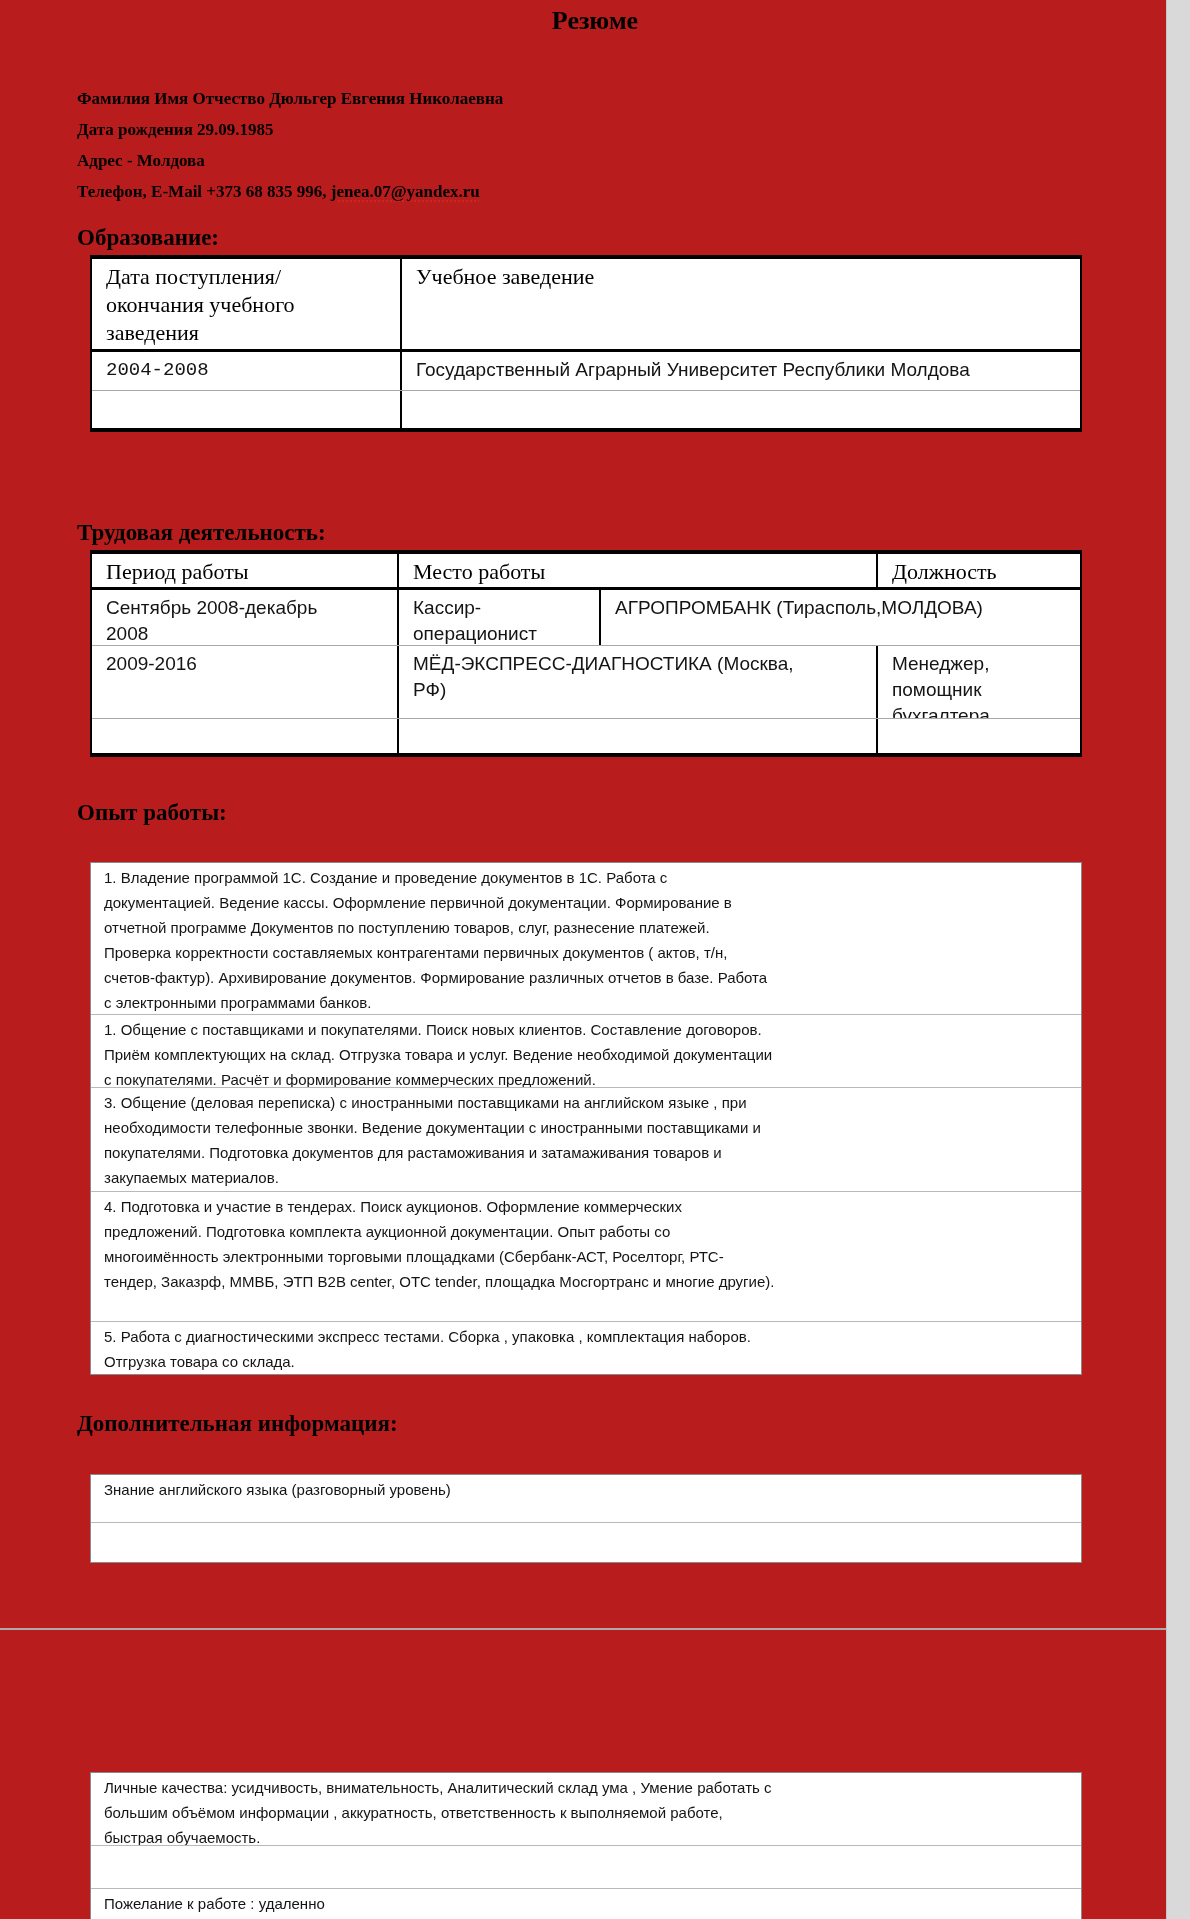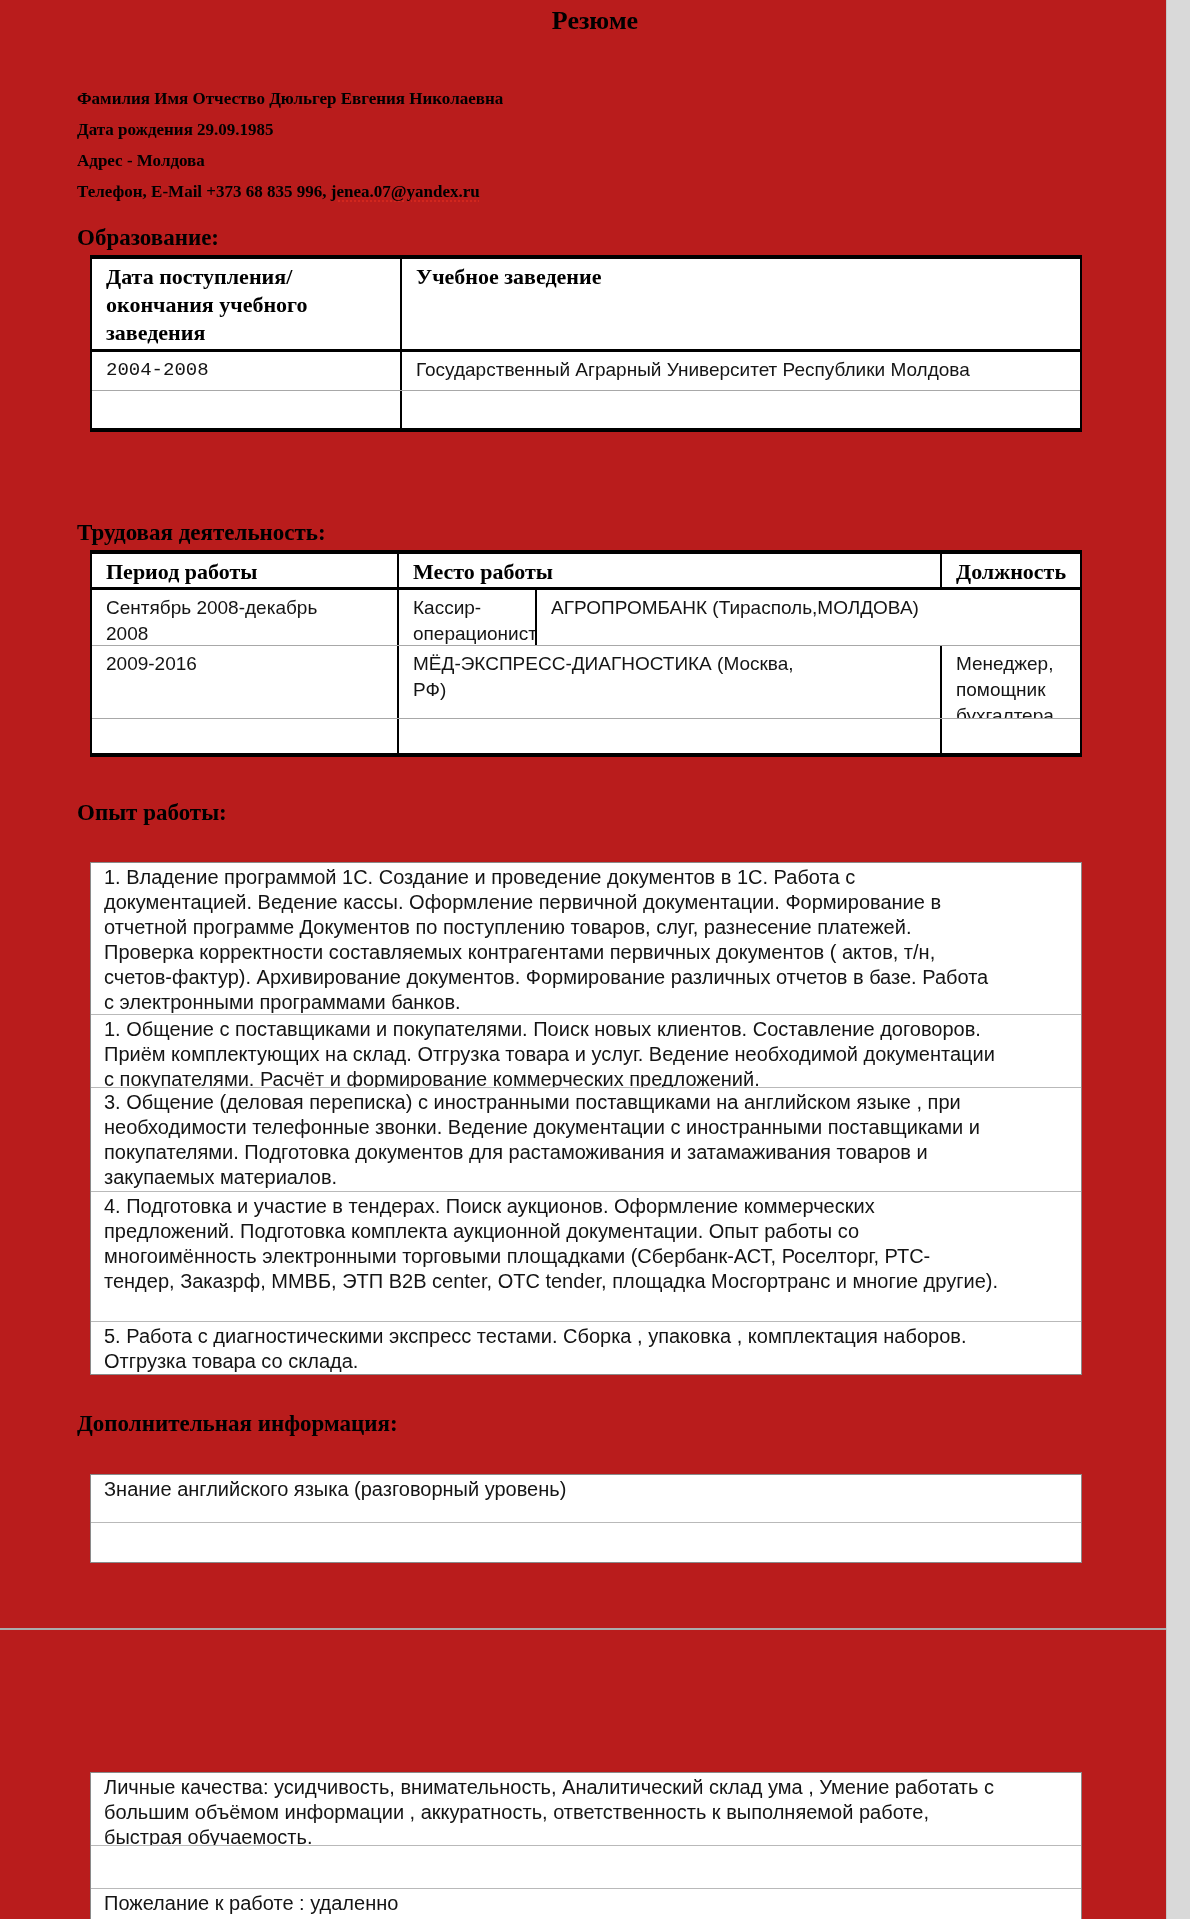--- a/index.html
+++ b/index.html
@@ -35,35 +35,35 @@
   .tr { display:flex; box-sizing:border-box; }
   .tr + .tr { border-top:1px solid #a8a8a8; }
   .tr.head { border-bottom:3px solid #000; }
   .tr.head + .tr { border-top:none; }
   .td {
     box-sizing:border-box; padding:5px 14px 0; font-size:19px; line-height:26px;
     white-space:pre-line; overflow:hidden; color:#141414;
   }
   .td:not(:last-child) { border-right:2px solid #000; }
   .tr.head .td {
-    font-family:"Liberation Serif", serif; font-weight:bold; font-size:22px;
+    font-family:"Liberation Serif", serif; font-weight:normal; font-size:22px;
     line-height:28px; padding-top:4px; color:#000;
   }
   .edu .c1 { width:310px; flex:none;font-family:Liberation Mono, monospace; }
   .edu .c2 { flex:1; }
   .work .c1 { width:307px; flex:none; }
-  .work .c2 { width:543px; flex:none; }
+  .work .c2 { width:479px; flex:none; }
   .work .c3 { flex:1; }
   
   .box {
     position:absolute; left:90px; width:992px; box-sizing:border-box;
     border:1px solid #8a8a8a; background:#fff;
   }
   .box .row {
-    box-sizing:border-box; padding:2px 13px 0; font-size:20px; line-height:25px;
+    box-sizing:border-box; padding:2px 13px 0; font-size:15px; line-height:25px;
     white-space:pre-line; overflow:hidden; color:#141414;
   }
   .box .row + .row { border-top:1px solid #b9b9b9; }
   .pbreak { position:absolute; left:0; top:1628px; width:1166px; height:2px; background:#ababab; }
   .scroll-track {
     position:absolute; top:0; right:0; width:23px; height:1919px;
     background:#d9d9d9; border-left:1px solid #c6c6c6;
   }
 </style>
 </head>

